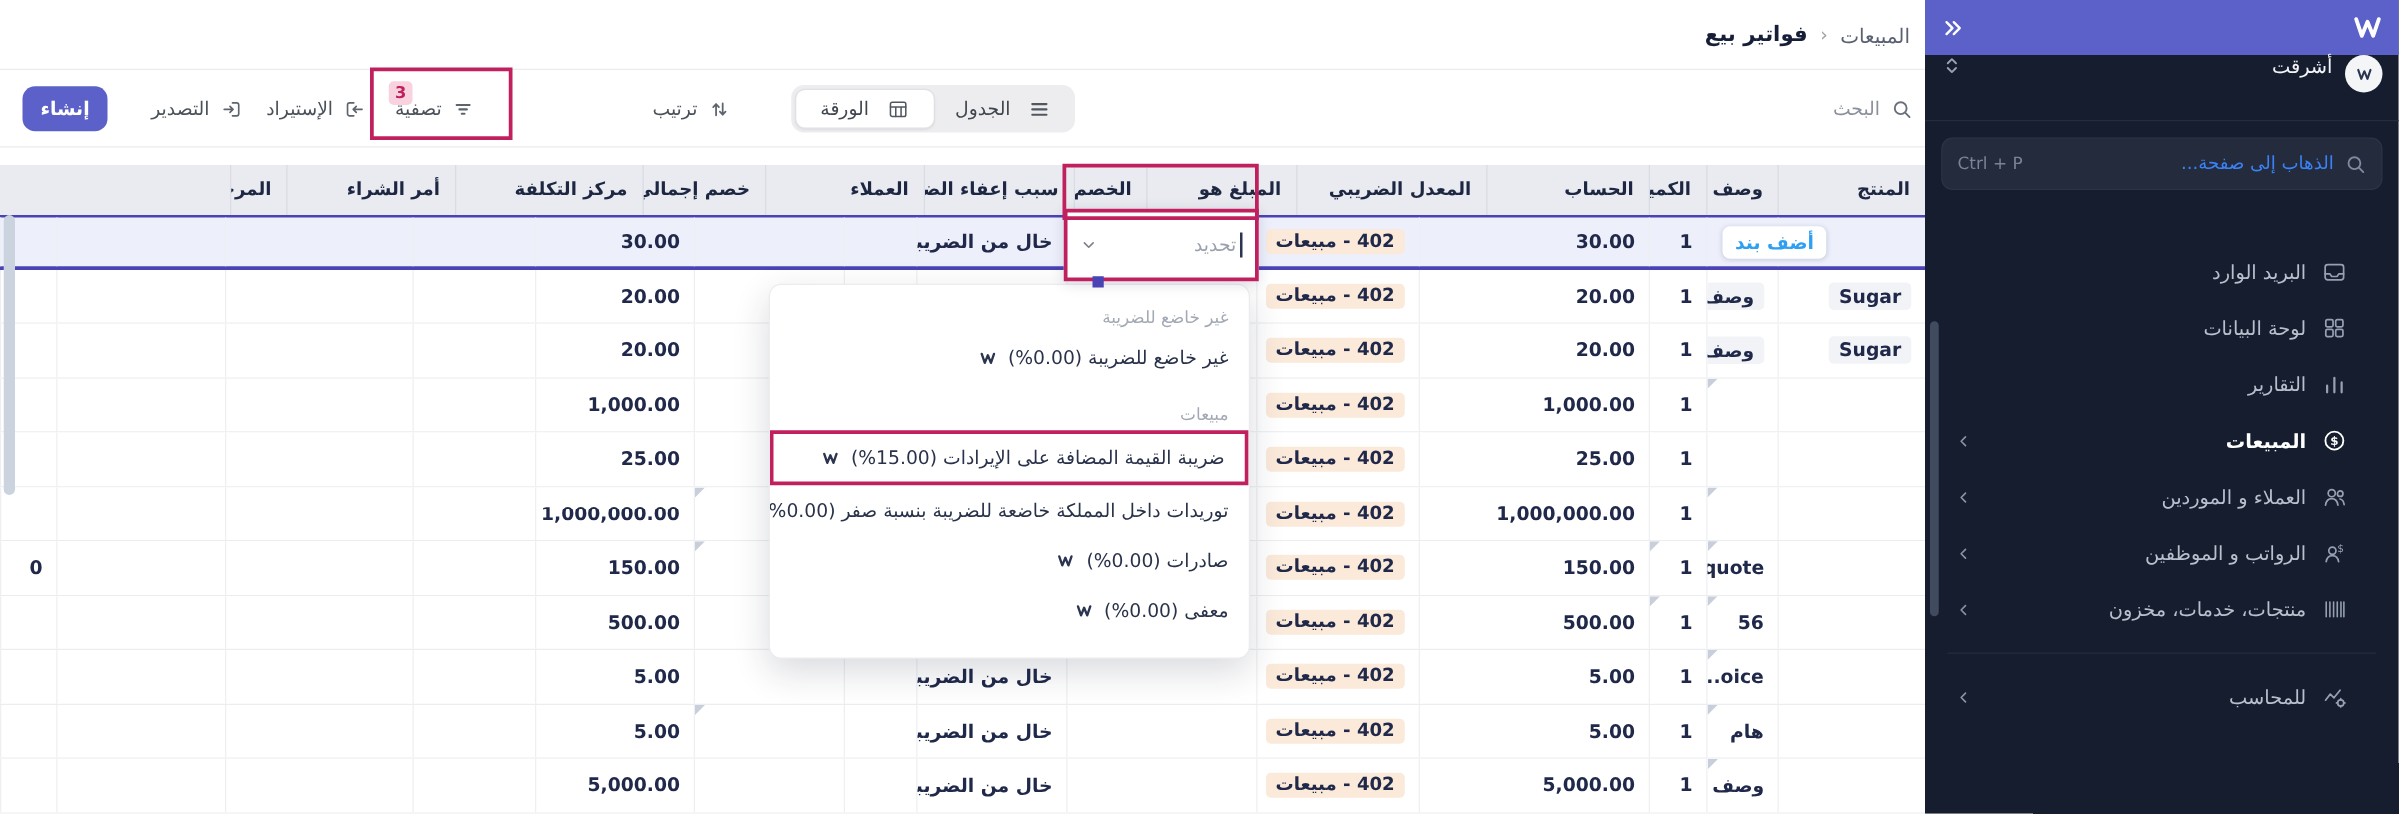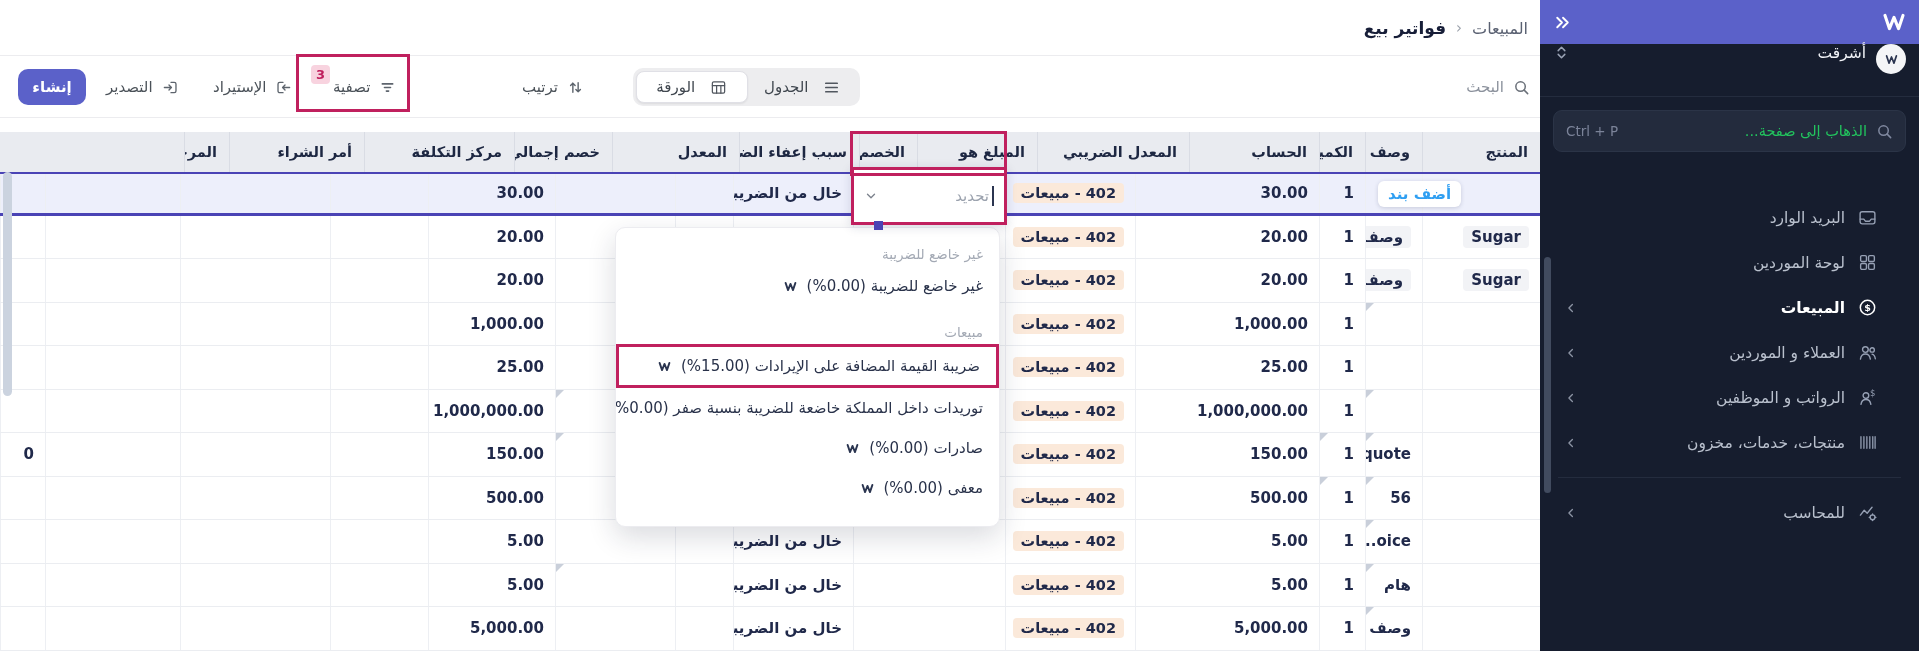--- a/index.html
+++ b/index.html
@@ -99,21 +99,21 @@
              align-items: flex-start; gap: 10px; padding: 0 13px; cursor: pointer; }
   .avatar { width: 30px; height: 30px; border-radius: 50%; background: #f4f5f7; display: inline-flex;
             align-items: center; justify-content: center; color: #2b3550; flex: none; }
   .uname { color: #f2f4f8; font-size: 15.5px; }
   .upd { margin-right: auto; color: #9aa3b5; }
   .sb-div { position: absolute; top: 96px; left: 0; right: 0; height: 1px; background: #242c3e; }
   .sb-search { position: absolute; top: 110px; left: 13px; right: 13px; height: 42px; background: #232b3d;
                border: 1px solid #2b3447; border-radius: 9px; display: flex; align-items: center; gap: 9px;
                padding: 0 12px; cursor: text; }
   .sb-search .icon { color: #8089a0; }
-  .sb-ph { color: #22c55e; font-size: 14.5px; }
+  .sb-ph { color: #3b82f6; font-size: 14.5px; }
   .sb-kbd { margin-right: auto; color: #7b8399; font-size: 13.5px; direction: ltr; unicode-bidi: isolate; }
   nav { position: absolute; top: 195px; left: 0; right: 0; }
   .nav-item { height: 45px; display: flex; align-items: center; gap: 13px; padding: 0 42px 0 24px; cursor: pointer; }
   .nav-item .n-icon { color: #96a0b4; }
   .nav-item .n-label { color: #b9c0cd; font-size: 15.5px; white-space: nowrap; }
   .nav-item.active .n-icon, .nav-item.active .n-label { color: #ffffff; font-weight: 700; }
   .n-chev { margin-right: auto; color: #8b93a3; }
   .nav-divider { height: 1px; background: #242c3e; margin: 12px 18px; }
   .sb-scroll { position: absolute; left: 4px; top: 257px; width: 7px; height: 236px; background: #414b5f;
                border-radius: 4px; cursor: grab; }
@@ -162,59 +162,59 @@
         </div>
       </div>
       <div class="tb-btn" style="left:522px">
         <span class="icon i16">
             <svg viewBox="0 0 18 18" fill="none" stroke="currentColor" stroke-width="1.5" stroke-linecap="round" stroke-linejoin="round">
               <path d="M6.2 14V4.5M6.2 4.5L3.8 7M6.2 4.5L8.6 7M11.8 4v9.5M11.8 13.5L9.4 11M11.8 13.5l2.4-2.5"></path>
             </svg>
           </span>
         <span>ترتيب</span>
       </div>
-      <div class="tb-btn" style="left:333px">
+      <div class="tb-btn" style="left:316px">
         <span class="icon i16">
             <svg viewBox="0 0 18 18" fill="none" stroke="currentColor" stroke-width="1.7" stroke-linecap="round" stroke-linejoin="round">
               <path d="M3.5 5.2h11M5.8 9h6.4M7.8 12.8h2.4"></path>
             </svg>
           </span>
         <span>تصفية</span>
       </div>
       <div class="tb-btn" style="left:213px">
         <span class="icon i16">
             <svg viewBox="0 0 18 18" fill="none" stroke="currentColor" stroke-width="1.4" stroke-linecap="round" stroke-linejoin="round">
               <path d="M8.5 3.5H5A1.8 1.8 0 0 0 3.2 5.3v7.4A1.8 1.8 0 0 0 5 14.5h3.5"></path>
               <path d="M15.5 9H8M10.6 6.4L8 9l2.6 2.6"></path>
             </svg>
           </span>
         <span>الإستيراد</span>
       </div>
-      <div class="tb-btn" style="left:106px">
+      <div class="tb-btn" style="left:121px">
         <span class="icon i16">
             <svg viewBox="0 0 18 18" fill="none" stroke="currentColor" stroke-width="1.4" stroke-linecap="round" stroke-linejoin="round">
               <path d="M9.5 3.5H13a1.8 1.8 0 0 1 1.8 1.8v7.4a1.8 1.8 0 0 1-1.8 1.8H9.5"></path>
               <path d="M2.5 9H10M7.4 6.4L10 9l-2.6 2.6"></path>
             </svg>
           </span>
         <span>التصدير</span>
       </div>
       <button class="create">إنشاء</button>
     </div>
 
     <div class="grid-head" id="gridHead">
         <div class="h-cell" style="width: 118px;">المنتج</div>
         <div class="h-cell" style="width: 57px;">وصف البند</div>
         <div class="h-cell" style="width: 46px;">الكمية</div>
         <div class="h-cell" style="width: 130px;">الحساب</div>
         <div class="h-cell" style="width: 152px;">المعدل الضريبي</div>
         <div class="h-cell" style="width: 120px;">المبلغ هو</div>
         <div class="h-cell" style="width: 58px;">الخصم</div>
         <div class="h-cell" style="width: 120px;">سبب إعفاء الضريبة</div>
-        <div class="h-cell" style="width: 127px;">المعدل</div>
+        <div class="h-cell" style="width: 127px;">العملاء</div>
         <div class="h-cell" style="width: 98px;">خصم إجمالي</div>
         <div class="h-cell" style="width: 150px;">مركز التكلفة</div>
         <div class="h-cell" style="width: 135px;">أمر الشراء</div>
         <div class="h-cell" style="width: 45px;">المرجع</div>
       </div>
     <div class="grid-body" id="gridBody">
         <div class="grid-row selected">
           <div class="cell" style="width: 118px;"></div>
           <div class="cell" style="width: 57px;"></div>
           <div class="cell" style="width: 46px;">
@@ -635,21 +635,29 @@
         </div>
         <div class="nav-item">
           <span class="icon i18 n-icon">
             <svg viewBox="0 0 18 18" fill="none" stroke="currentColor" stroke-width="1.3" stroke-linecap="round" stroke-linejoin="round">
               <rect x="2.5" y="2.5" width="5.5" height="5.5" rx="1.2"></rect>
               <rect x="10" y="2.5" width="5.5" height="5.5" rx="1.2"></rect>
               <rect x="2.5" y="10" width="5.5" height="5.5" rx="1.2"></rect>
               <rect x="10" y="10" width="5.5" height="5.5" rx="1.2"></rect>
             </svg>
           </span>
-          <span class="n-label">لوحة الموردين</span>
+          <span class="n-label">لوحة البيانات</span>
+        </div>
+        <div class="nav-item">
+          <span class="icon i18 n-icon">
+            <svg viewBox="0 0 18 18" fill="none" stroke="currentColor" stroke-width="1.7" stroke-linecap="round" stroke-linejoin="round">
+              <path d="M3.5 15v-5M9 15V4M14.5 15V7.5"></path>
+            </svg>
+          </span>
+          <span class="n-label">التقارير</span>
         </div>
         <div class="nav-item active">
           <span class="icon i18 n-icon">
             <svg viewBox="0 0 18 18" fill="none" stroke="currentColor" stroke-width="1.4" stroke-linecap="round" stroke-linejoin="round">
               <circle cx="9" cy="9" r="6.8"></circle>
               <text x="9" y="12.2" text-anchor="middle" font-size="9" fill="currentColor" stroke="none" font-family="DejaVu Sans">$</text>
             </svg>
           </span>
           <span class="n-label">المبيعات</span>
           <span class="icon i14 n-chev">

